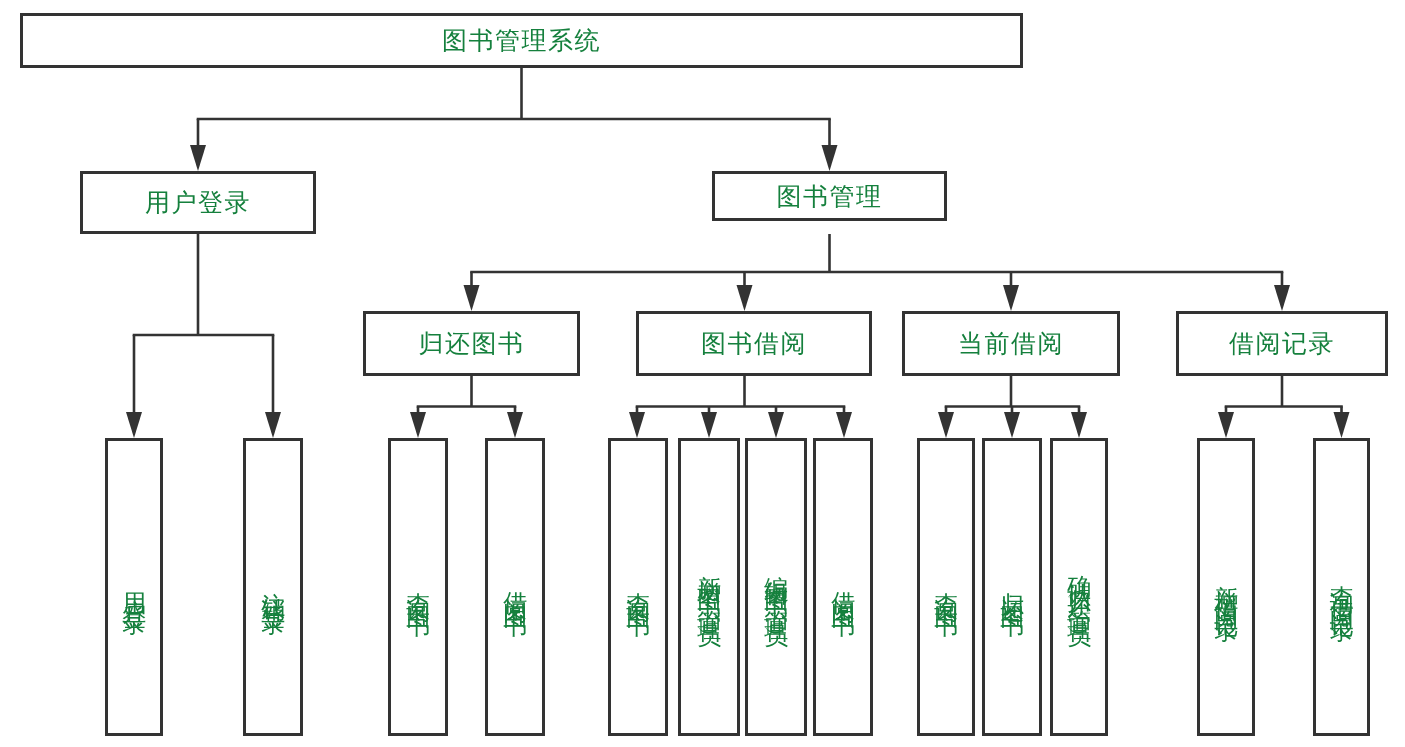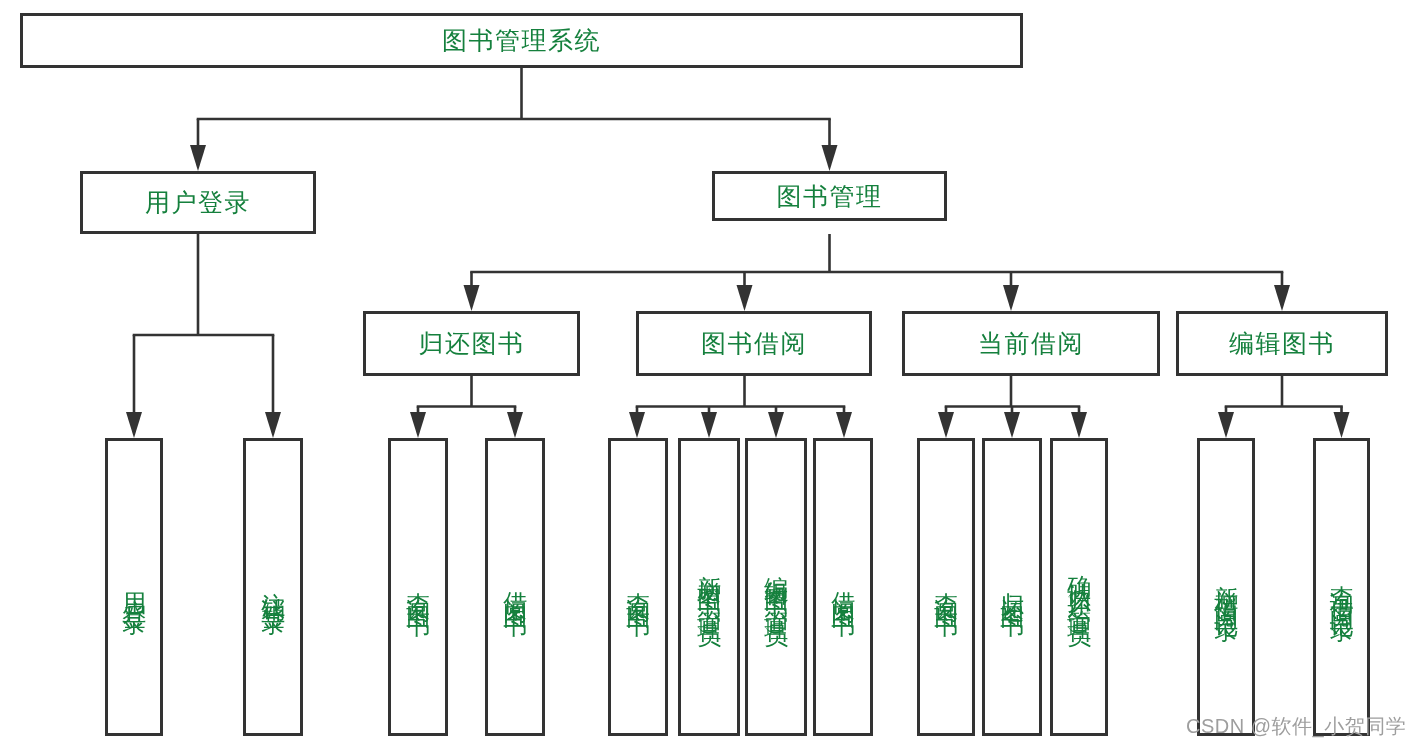--- a/index.html
+++ b/index.html
@@ -92,25 +92,25 @@
   <div class="box" style="left:712px;top:171px;width:235px;height:50px">
     <span class="hlabel">图书管理</span>
   </div>
 
   <div class="box" style="left:363px;top:311px;width:217px;height:65px">
     <span class="hlabel">归还图书</span>
   </div>
   <div class="box" style="left:636px;top:311px;width:236px;height:65px">
     <span class="hlabel">图书借阅</span>
   </div>
-  <div class="box" style="left:902px;top:311px;width:258px;height:65px">
+  <div class="box" style="left:902px;top:311px;width:218px;height:65px">
     <span class="hlabel">当前借阅</span>
   </div>
   <div class="box" style="left:1176px;top:311px;width:212px;height:65px">
-    <span class="hlabel">编辑图书</span>
+    <span class="hlabel">借阅记录</span>
   </div>
 
   <div class="box leaf" style="left:105px;top:438px;width:58px;height:298px">
     <span class="vtext">用户登录</span>
   </div>
   <div class="box leaf" style="left:243px;top:438px;width:60px;height:298px">
     <span class="vtext">注销登录</span>
   </div>
   <div class="box leaf" style="left:388px;top:438px;width:60px;height:298px">
     <span class="vtext">查询图书</span>
@@ -139,14 +139,13 @@
   <div class="box leaf" style="left:1050px;top:438px;width:58px;height:298px">
     <span class="vtext">确认归还（管理员）</span>
   </div>
   <div class="box leaf" style="left:1197px;top:438px;width:58px;height:298px">
     <span class="vtext">新增借阅记录</span>
   </div>
   <div class="box leaf" style="left:1313px;top:438px;width:57px;height:298px">
     <span class="vtext">查询借阅记录</span>
   </div>
 
-  <div id="watermark">CSDN @软件_小贺同学</div>
 </div>
 
 </body></html>

